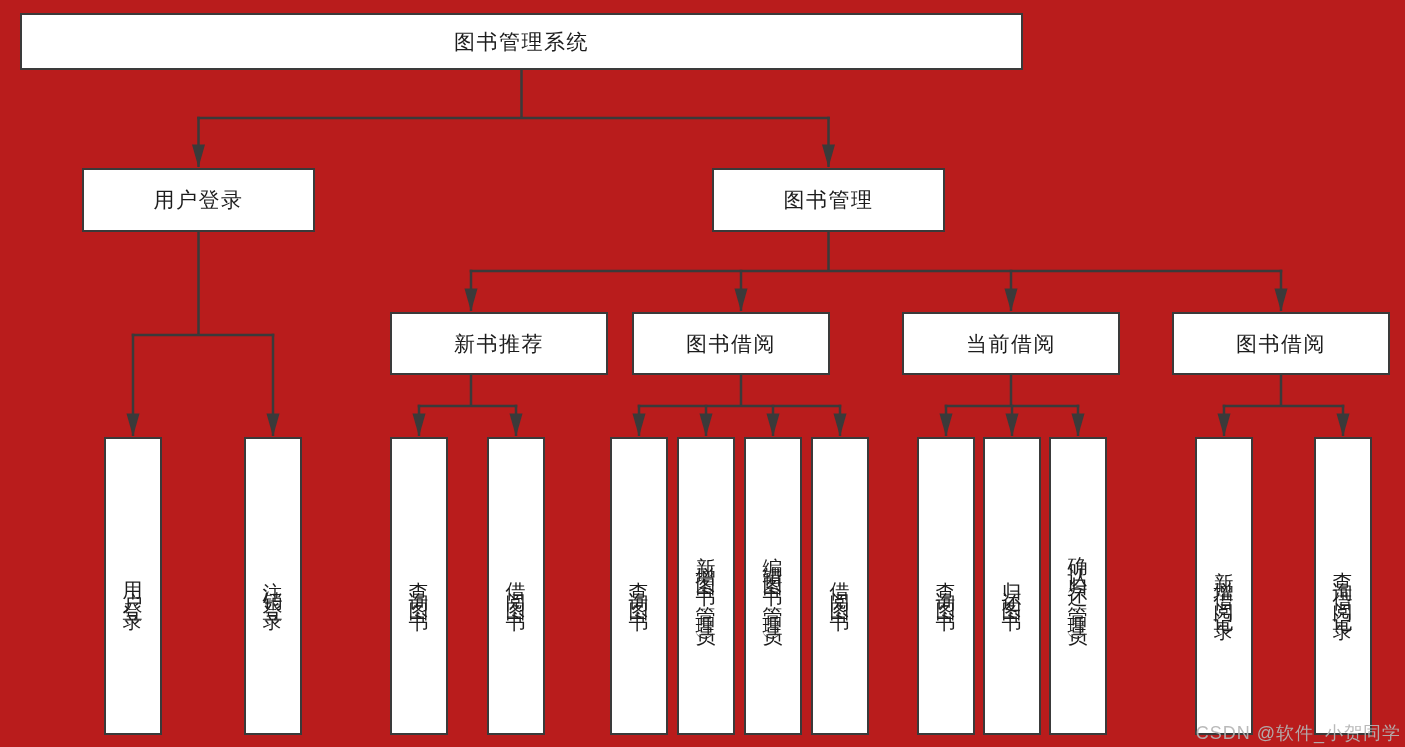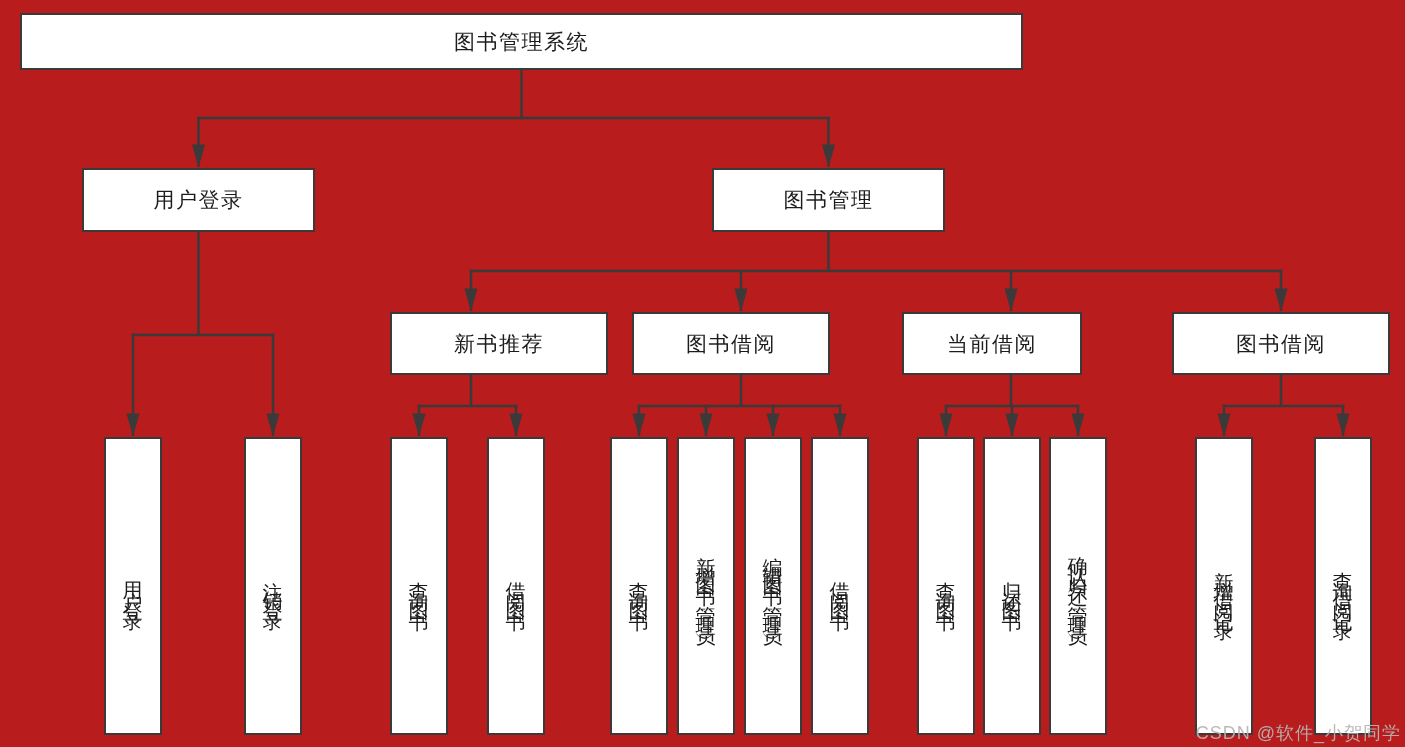--- a/index.html
+++ b/index.html
@@ -115,21 +115,21 @@
   <div class="box box-h" style="left:712px; top:168px; width:233px; height:64px;text-align:right;">
     <span>图书管理</span>
   </div>
 
   <div class="box box-h" style="left:362px; top:312px; width:218px; height:63px;margin-left:28px;">
     <span>新书推荐</span>
   </div>
   <div class="box box-h" style="left:632px; top:312px; width:198px; height:63px;">
     <span>图书借阅</span>
   </div>
-  <div class="box box-h" style="left:902px; top:312px; width:180px; height:63px;">
+  <div class="box box-h" style="left:902px; top:312px; width:218px; height:63px;">
     <span>当前借阅</span>
   </div>
   <div class="box box-h" style="left:1172px; top:312px; width:218px; height:63px;">
     <span>图书借阅</span>
   </div>
 
   <div class="box box-v" style="left:104px; top:437px; width:58px; height:298px;">
     <span>用户登录</span>
   </div>
   <div class="box box-v" style="left:244px; top:437px; width:58px; height:298px;">

